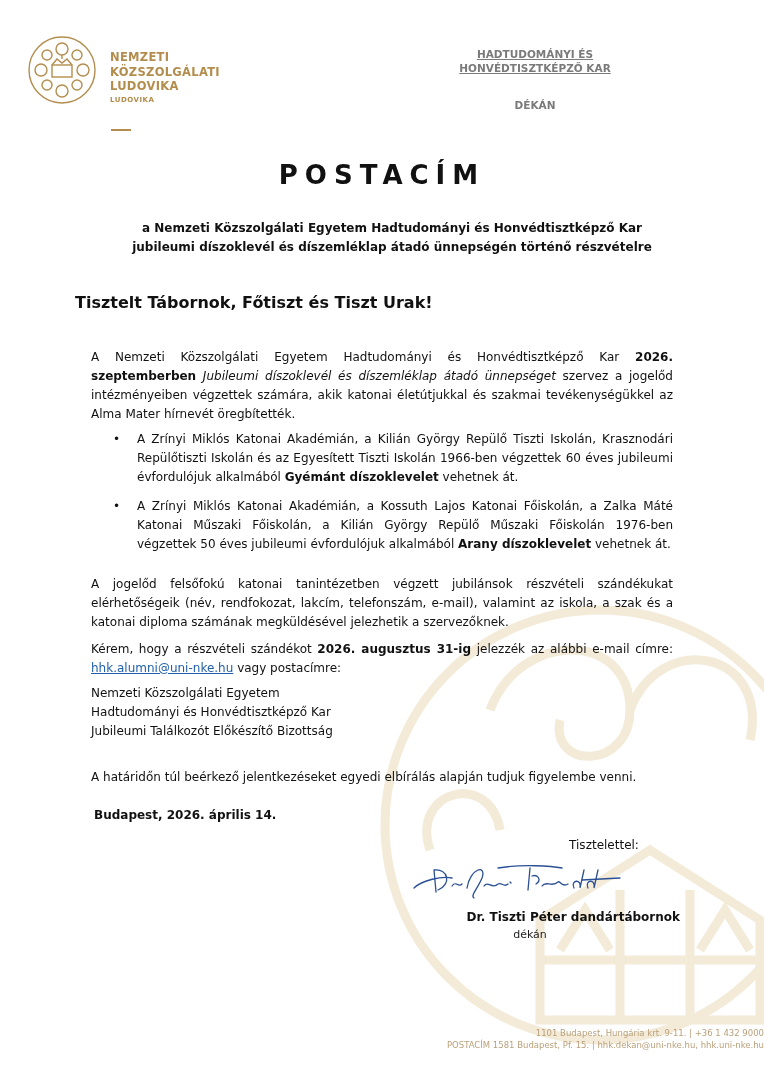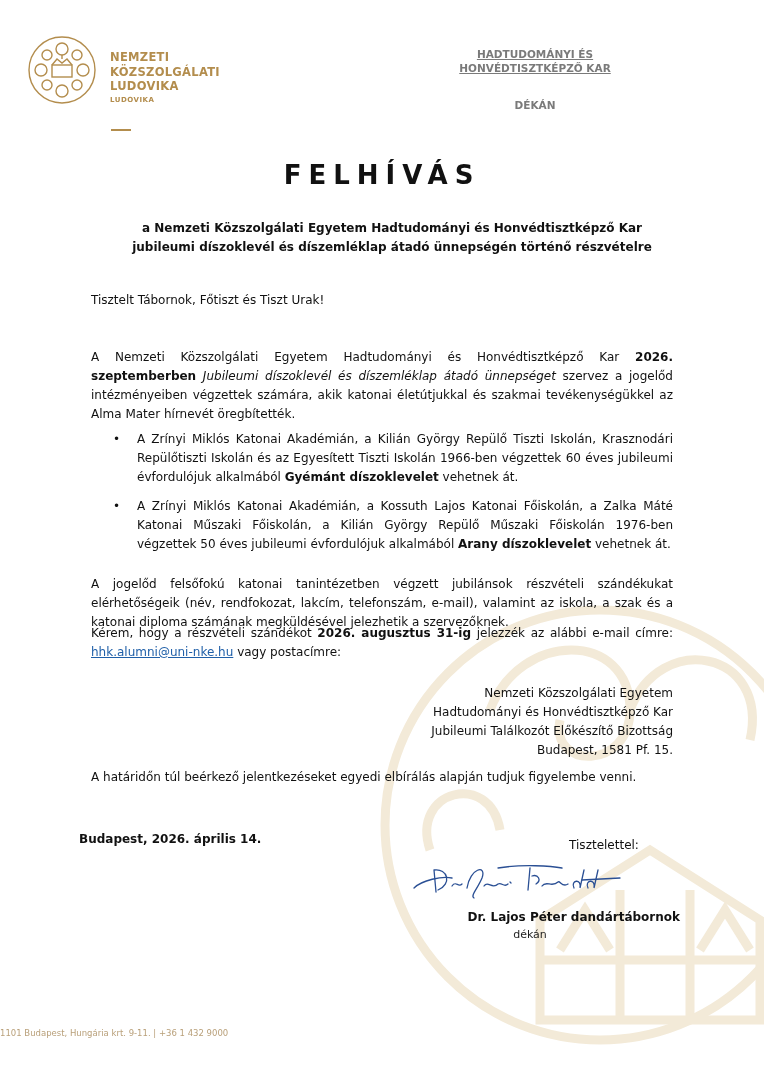--- a/index.html
+++ b/index.html
@@ -9,37 +9,37 @@
     }
     .watermark { position:absolute; left:370px; top:590px; width:460px; height:470px; z-index:0; }
     .logo { position:absolute; left:27px; top:35px; width:70px; height:70px; }
     .logo-text { position:absolute; left:110px; top:50px; color:#b38d4d; font-weight:bold; font-size:11.5px; line-height:14.5px; letter-spacing:0.3px; }
     .logo-text .sub { font-size:7px; line-height:12px; letter-spacing:0.5px; margin-top:0; }
     .logo-dash { position:absolute; left:111px; top:129px; width:20px; height:2px; background:#b38d4d; }
     .faculty { position:absolute; left:420px; top:47px; width:230px; text-align:center; color:#7a7a7a; font-weight:bold; font-size:10.5px; line-height:14px;text-decoration:underline; }
     .dean-header { position:absolute; left:420px; top:99px; width:230px; text-align:center; color:#7a7a7a; font-weight:bold; font-size:10.5px; }
     .title { position:absolute; left:0; width:764px; top:160px; text-align:center; font-weight:bold; font-size:26px; letter-spacing:7px; color:#111; }
     .subtitle { position:absolute; left:90px; width:604px; top:219px; text-align:center; font-weight:bold; font-size:12px; line-height:19px; }
-    .salutation { position:absolute; left:91px; top:293px; font-weight:normal; font-size:12px; }
+    .salutation { position:absolute; left:75px; top:293px; font-weight:bold; font-size:16px; }
     .body-text { position:absolute; left:91px; width:582px; font-size:12px; line-height:19px; text-align:justify; }
     .p1 { top:348px; }
     .bullets { position:absolute; left:91px; width:582px; top:430px; font-size:12px; line-height:19px; }
     .bullet { position:relative; padding-left:46px; text-align:justify; margin-bottom:10px; }
     .bullet .dot { position:absolute; left:22px; top:0; }
     .p3 { top:575px; }
-    .p4 { top:624px; }
-    .address { position:absolute; left:91px; width:582px; top:684px; text-align:right; font-size:12px; line-height:19px; }
+    .p4 { top:640px; }
+    .address { position:absolute; left:91px; width:582px; top:684px; text-align:left; font-size:12px; line-height:19px; }
     .p5 { top:768px; }
-    .date-line { position:absolute; left:79px; top:808px; font-weight:bold; font-size:12px;margin-top:24px; }
+    .date-line { position:absolute; left:94px; top:808px; font-weight:bold; font-size:12px; }
     .closing { position:absolute; left:380px; width:334px; top:838px; text-align:right; font-size:12px; }
     .closing span { display:inline-block; width:200px; text-align:center; margin-right:10px; }
     .signature { position:absolute; left:412px; top:858px; width:210px; height:42px; }
     .signer { position:absolute; left:380px; width:300px; top:910px; text-align:right; font-weight:bold; font-size:12px; }
     .signer-title { position:absolute; left:480px; width:100px; top:928px; text-align:center; font-size:11px; color:#222; }
-    .footer { position:absolute; left:0; width:764px; top:1027px; text-align:left; font-size:8.5px; line-height:12px; color:#b9a07a; }
+    .footer { position:absolute; left:0; width:764px; top:1027px; text-align:right; font-size:8.5px; line-height:12px; color:#b9a07a; }
     a.email { color:#1f5fa8; text-decoration:underline; }
     b { font-weight:bold; }
     i { font-style:italic; }
     .content { position:relative; z-index:1; }
   </style>
 </head>
 <body>
 
 <svg class="watermark" viewBox="0 0 460 470">
   <g fill="none" stroke="#f3ead8" stroke-width="9">
@@ -79,21 +79,21 @@
     <div class="sub">LUDOVIKA</div>
   </div>
   <div class="logo-dash"></div>
 
   <div class="faculty">
     <div>HADTUDOMÁNYI ÉS</div>
     <div>HONVÉDTISZTKÉPZŐ KAR</div>
   </div>
   <div class="dean-header">DÉKÁN</div>
 
-  <div class="title">FELHÍVÁS</div>
+  <div class="title">POSTACÍM</div>
   <div class="subtitle">
     <div>a Nemzeti Közszolgálati Egyetem Hadtudományi és Honvédtisztképző Kar</div>
     <div>jubileumi díszoklevél és díszemléklap átadó ünnepségén történő részvételre</div>
   </div>
 
   <div class="salutation">Tisztelt Tábornok, Főtiszt és Tiszt Urak!</div>
 
   <div class="body-text p1">
     <span>A Nemzeti Közszolgálati Egyetem Hadtudományi és Honvédtisztképző Kar </span><b>2026. szeptemberben</b><i> Jubileumi díszoklevél és díszemléklap átadó ünnepséget</i><span> szervez a jogelőd intézményeiben végzettek számára, akik katonai életútjukkal és szakmai tevékenységükkel az Alma Mater hírnevét öregbítették.</span>
   </div>
@@ -112,21 +112,20 @@
   <div class="body-text p3">A jogelőd felsőfokú katonai tanintézetben végzett jubilánsok részvételi szándékukat elérhetőségeik (név, rendfokozat, lakcím, telefonszám, e-mail), valamint az iskola, a szak és a katonai diploma számának megküldésével jelezhetik a szervezőknek.</div>
 
   <div class="body-text p4">
     <span>Kérem, hogy a részvételi szándékot </span><b>2026. augusztus 31-ig</b><span> jelezzék az alábbi e-mail címre: </span><a class="email">hhk.alumni@uni-nke.hu</a><span> vagy postacímre:</span>
   </div>
 
   <div class="address">
     <div>Nemzeti Közszolgálati Egyetem</div>
     <div>Hadtudományi és Honvédtisztképző Kar</div>
     <div>Jubileumi Találkozót Előkészítő Bizottság</div>
-    <div>Budapest, 1581 Pf. 15.</div>
   </div>
 
   <div class="body-text p5">A határidőn túl beérkező jelentkezéseket egyedi elbírálás alapján tudjuk figyelembe venni.</div>
 
   <div class="date-line">Budapest, 2026. április 14.</div>
 
   <div class="closing"><span>Tisztelettel:</span></div>
 
   <svg class="signature" viewBox="0 0 210 42">
     <g fill="none" stroke="#2a4f94" stroke-width="1.3" stroke-linecap="round">
@@ -138,19 +137,20 @@
       <path d="M98 24 L99 25"></path>
       <path d="M86 10 C110 6, 140 8, 150 10"></path>
       <path d="M118 10 L116 32 M120 18 C126 16, 130 22, 124 26"></path>
       <path d="M130 28 C134 22, 140 30, 146 24 C148 22, 150 30, 156 26"></path>
       <path d="M162 30 C158 22, 170 20, 168 30 L172 12"></path>
       <path d="M176 30 C172 22, 184 20, 182 30 L186 12"></path>
       <path d="M170 22 L208 20"></path>
     </g>
   </svg>
 
-  <div class="signer">Dr. Lajos Péter dandártábornok</div>
+  <div class="signer">Dr. Tiszti Péter dandártábornok</div>
   <div class="signer-title">dékán</div>
 
   <div class="footer">
     <div>1101 Budapest, Hungária krt. 9-11. | +36 1 432 9000</div>
+    <div>POSTACÍM 1581 Budapest, Pf. 15. | hhk.dekan@uni-nke.hu, hhk.uni-nke.hu</div>
   </div>
 </div>
 
 </body></html>

